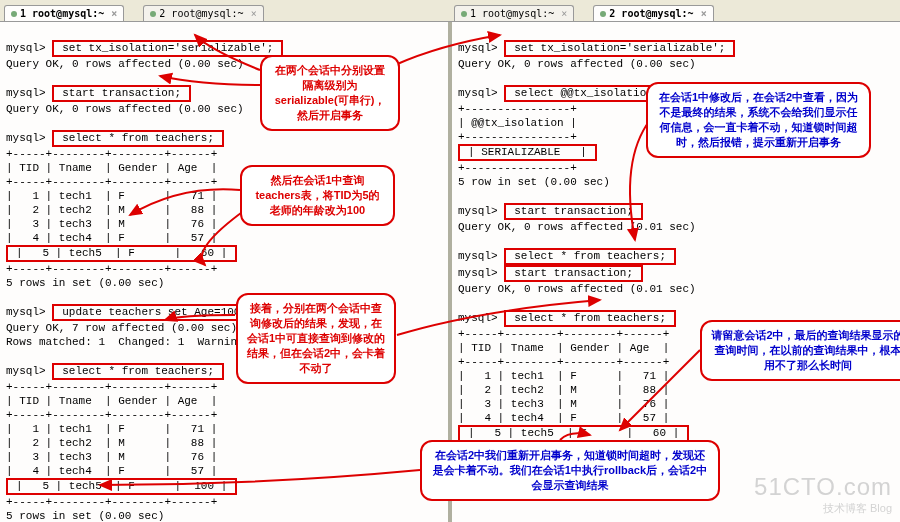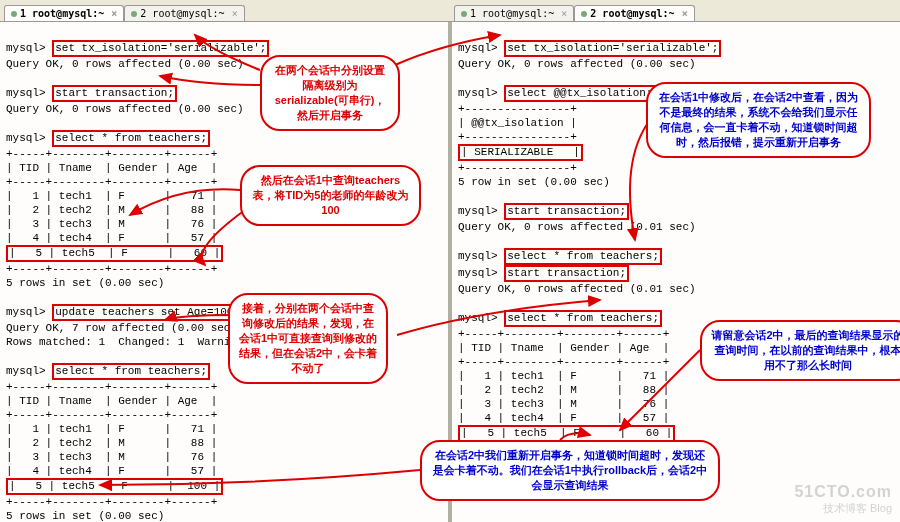--- a/index.html
+++ b/index.html
@@ -1,30 +1,30 @@
 <!DOCTYPE html>
 <html><head>
 <meta charset="utf-8">
 <style>
 *{margin:0;padding:0;box-sizing:border-box}
 body{font-family:monospace;font-size:11px;background:#ece9d8;position:relative;width:900px;height:522px;overflow:hidden;color:#000}
-.tabs{display:flex;background:#ece9d8;border-bottom:1px solid #999;height:22px;align-items:flex-end;padding:2px 4px 0 4px;gap:0}
+.tabs{display:flex;background:#ece9d8;border-bottom:1px solid #999;height:22px;align-items:flex-end;padding:2px 4px 0 4px;gap:19px}
 .tab{display:flex;align-items:center;gap:3px;padding:2px 6px;background:#f4f2ec;border:1px solid #999;border-bottom:none;border-radius:3px 3px 0 0;font-size:10px;cursor:pointer}
 .tab.active{background:#fefdfc;font-weight:bold}
 .tab .dot{width:6px;height:6px;background:#7a7;border-radius:50%}
 .tab .close{color:#999;margin-left:4px}
 .panes{display:flex;height:500px}
 .pane{flex:1;background:#fefdfc;padding:4px 6px;font-family:'Courier New',monospace;font-size:11px;line-height:14px;white-space:pre;overflow:hidden;position:relative}
 .pane.left{border-right:4px solid #b0b0a0}
-.hl{border:2px solid #d00;display:inline-block;line-height:13px;padding:0 1px}
-.callout{position:absolute;background:#fff;border:2px solid #d00;border-radius:20px;padding:6px 8px;font-family:sans-serif;font-size:11px;color:#d00;font-weight:bold;text-align:center;line-height:15px;z-index:10;white-space:normal}
+.hl{border:2px solid #d00;display:inline-block;line-height:13px;padding:0 8px}
+.callout{position:absolute;background:#fff;border:2px solid #d00;border-radius:12px;padding:6px 8px;font-family:sans-serif;font-size:11px;color:#d00;font-weight:bold;text-align:center;line-height:15px;z-index:10;white-space:normal}
 .callout.blue{color:#00c;border-color:#d00}
 svg.arrows{position:absolute;top:0;left:0;width:900px;height:522px;pointer-events:none;z-index:5}
 .watermark{position:absolute;right:8px;bottom:6px;font-family:Arial,sans-serif;color:#ccc;text-align:right;z-index:20;opacity:.85}
-.watermark .big{font-size:16px;letter-spacing:1px;font-weight:bold}
+.watermark .big{font-size:24px;letter-spacing:1px;font-weight:normal}
 .watermark .sm{font-size:11px}
 .prompt{color:#000}
 </style>
 </head>
 <body>
 
 <div class="tabs" style="width:450px;position:absolute;left:0;top:0">
   <div class="tab active">
       <span class="dot"></span>
       <span>1 root@mysql:~</span>
@@ -122,22 +122,22 @@
 <span>|   4 | tech4  | F      |   57 |</span>
 <span class="hl">|   5 | tech5  | F      |   60 |</span>
 <span>+-----+--------+--------+------+</span>
 <span class="hl">7 rows in set (7.27 sec)</span>
 
  
 </div>
 </div>
 
 <div class="callout" style="left:260px;top:55px;width:140px">在两个会话中分别设置隔离级别为serializable(可串行)，然后开启事务</div>
-<div class="callout" style="left:240px;top:165px;width:181px">然后在会话1中查询teachers表，将TID为5的老师的年龄改为100</div>
-<div class="callout" style="left:228px;top:293px;width:160px">接着，分别在两个会话中查询修改后的结果，发现，在会话1中可直接查询到修改的结果，但在会话2中，会卡着不动了</div>
+<div class="callout" style="left:240px;top:165px;width:155px">然后在会话1中查询teachers表，将TID为5的老师的年龄改为100</div>
+<div class="callout" style="left:236px;top:293px;width:160px">接着，分别在两个会话中查询修改后的结果，发现，在会话1中可直接查询到修改的结果，但在会话2中，会卡着不动了</div>
 <div class="callout blue" style="left:646px;top:82px;width:225px">在会话1中修改后，在会话2中查看，因为不是最终的结果，系统不会给我们显示任何信息，会一直卡着不动，知道锁时间超时，然后报错，提示重新开启事务</div>
 <div class="callout blue" style="left:700px;top:320px;width:216px">请留意会话2中，最后的查询结果显示的查询时间，在以前的查询结果中，根本用不了那么长时间</div>
 <div class="callout blue" style="left:420px;top:440px;width:300px">在会话2中我们重新开启事务，知道锁时间超时，发现还是会卡着不动。我们在会话1中执行rollback后，会话2中会显示查询结果</div>
 
 <svg class="arrows">
 <defs>
       <marker id="ah" markerWidth="8" markerHeight="8" refX="6" refY="3" orient="auto">
         <path d="M0,0 L7,3 L0,6 Z" fill="#d00"></path>
       </marker>
     </defs>

